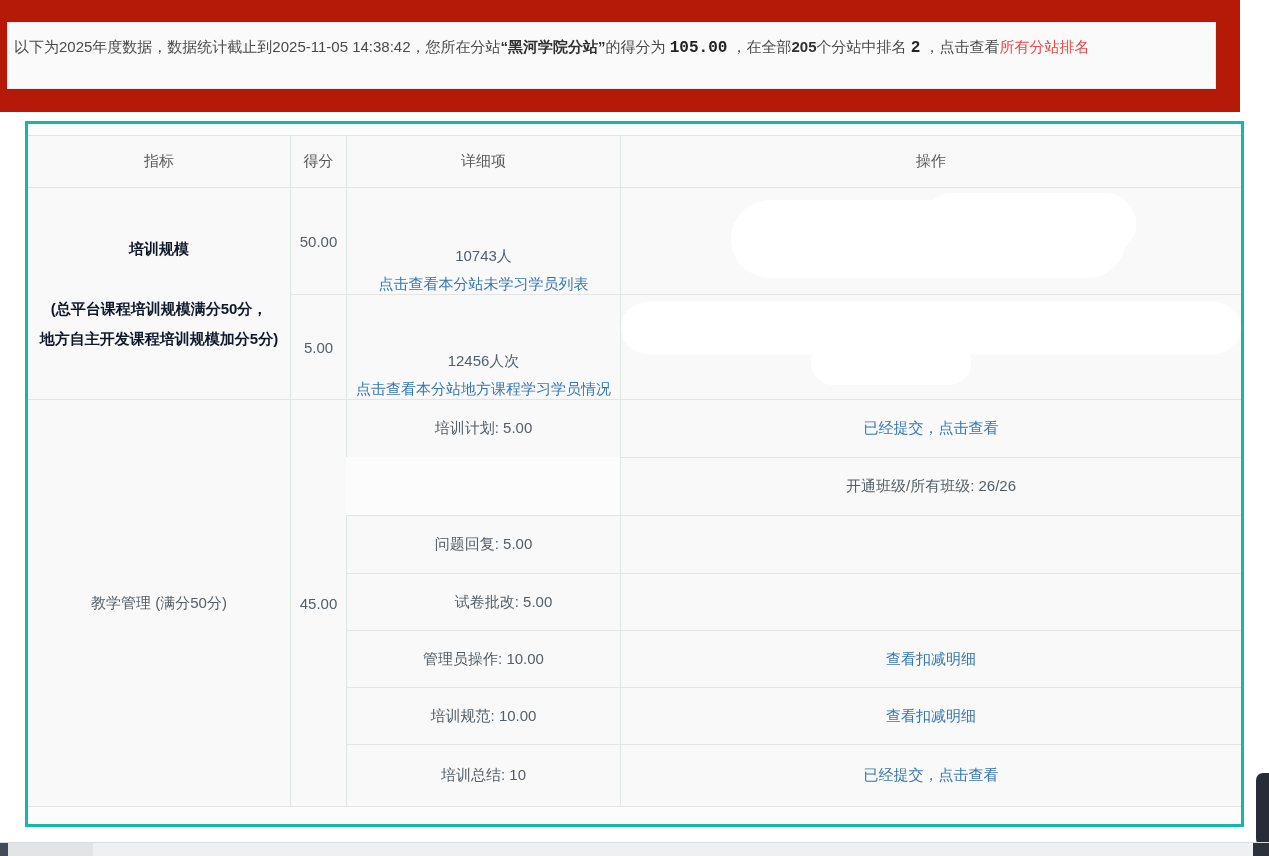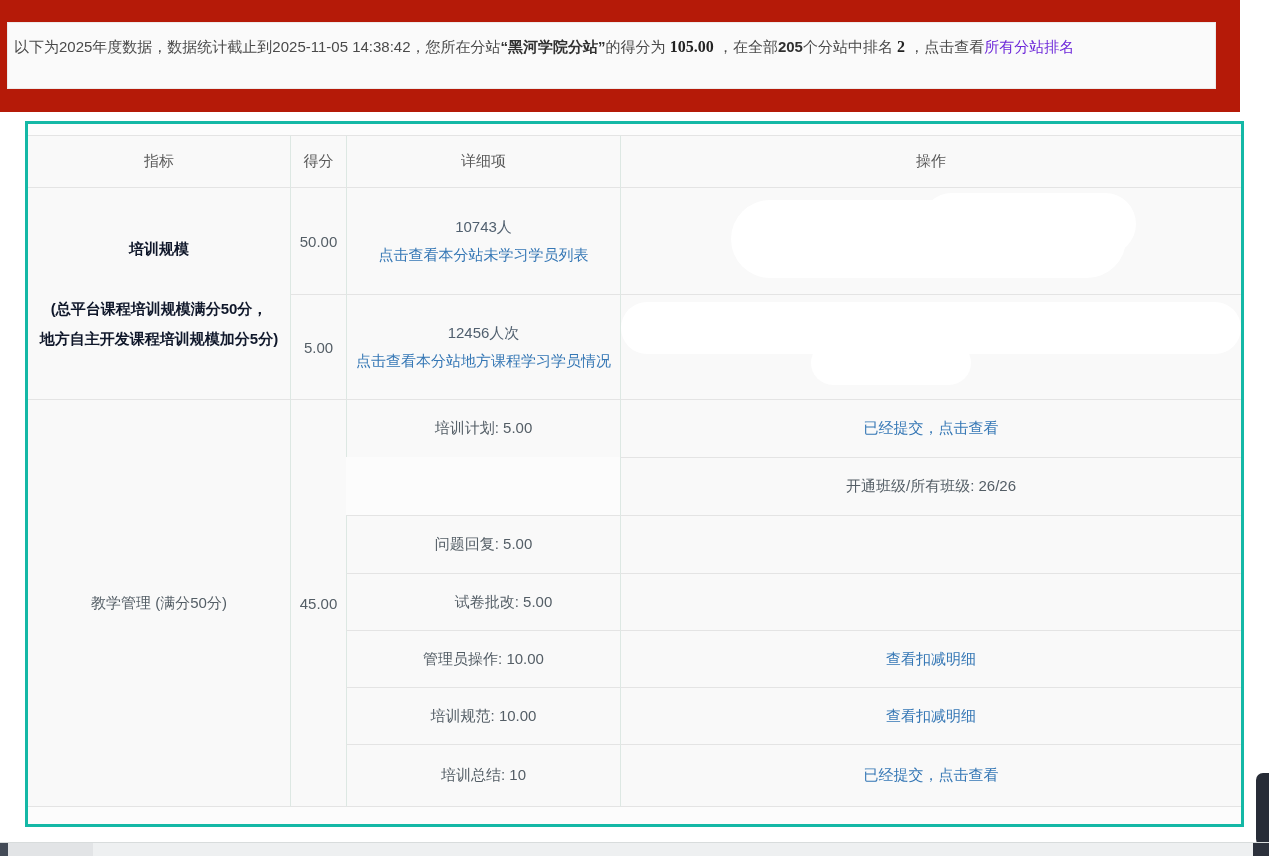--- a/index.html
+++ b/index.html
@@ -11,41 +11,41 @@
   }
   
   .banner{position:absolute;left:0;top:0;width:1240px;height:112px;background:#b51a08;}
   .banner-box{
     position:absolute;left:7px;top:22px;width:1209px;height:67px;background:#fafafa;
     display:flex;align-items:center;padding-left:6px;box-sizing:border-box;
     padding-bottom:16px;border:1px solid #eceaea;
   }
   .banner-text{font-size:15px;color:#4a4a4a;white-space:nowrap;letter-spacing:0;}
   .seg-bold{font-weight:bold;color:#303030;}
-  .seg-serif{font-weight:bold;color:#222;font-family:Liberation Serif, serif;font-size:16px;}
-  .seg-link{color:#6d28d9;cursor:pointer;}
+  .seg-serif{font-weight:bold;color:#222;font-family:Liberation Mono, monospace;font-size:16px;}
+  .seg-link{color:#ef4444;cursor:pointer;}
   
   .tablewrap{
     position:absolute;left:25px;top:121px;width:1213px;height:700px;
     border:3px solid #14b8a6;background:#fcfcfc;box-sizing:content-box;
   }
   .grid{
     margin:11px 0 0 0;display:grid;
     grid-template-columns:262px 56px 274px 621px;
     grid-template-rows:52px 107px 105px 58px 58px 58px 57px 57px 57px 63px;
   }
   .cell{
     display:flex;align-items:center;justify-content:center;text-align:center;
     font-size:15px;color:#545e66;background:#f9f9f9;
     border-top:1px solid #e4e4e4;box-sizing:border-box;position:relative;
   }
   .vline{border-left:1px solid #dde8e3;}
   .lastrow{border-bottom:1px solid #e4e4e4;}
   .hcell{color:#5a5a5a;}
-  .two-line{flex-direction:column;justify-content:center;gap:9px;}
+  .two-line{flex-direction:column;justify-content:flex-end;gap:9px;}
   .val-line{color:#51606f;}
   .link{color:#3577b5;cursor:pointer;}
   .ind-note{color:#0f172a;line-height:30px;font-weight:bold;}
   .blob{position:absolute;background:#ffffff;}
   
   .g-h1{grid-column:1;grid-row:1;}
   .g-h2{grid-column:2;grid-row:1;}
   .g-h3{grid-column:3;grid-row:1;}
   .g-h4{grid-column:4;grid-row:1;}
   .g-ind1{grid-column:1;grid-row:2/4;}

